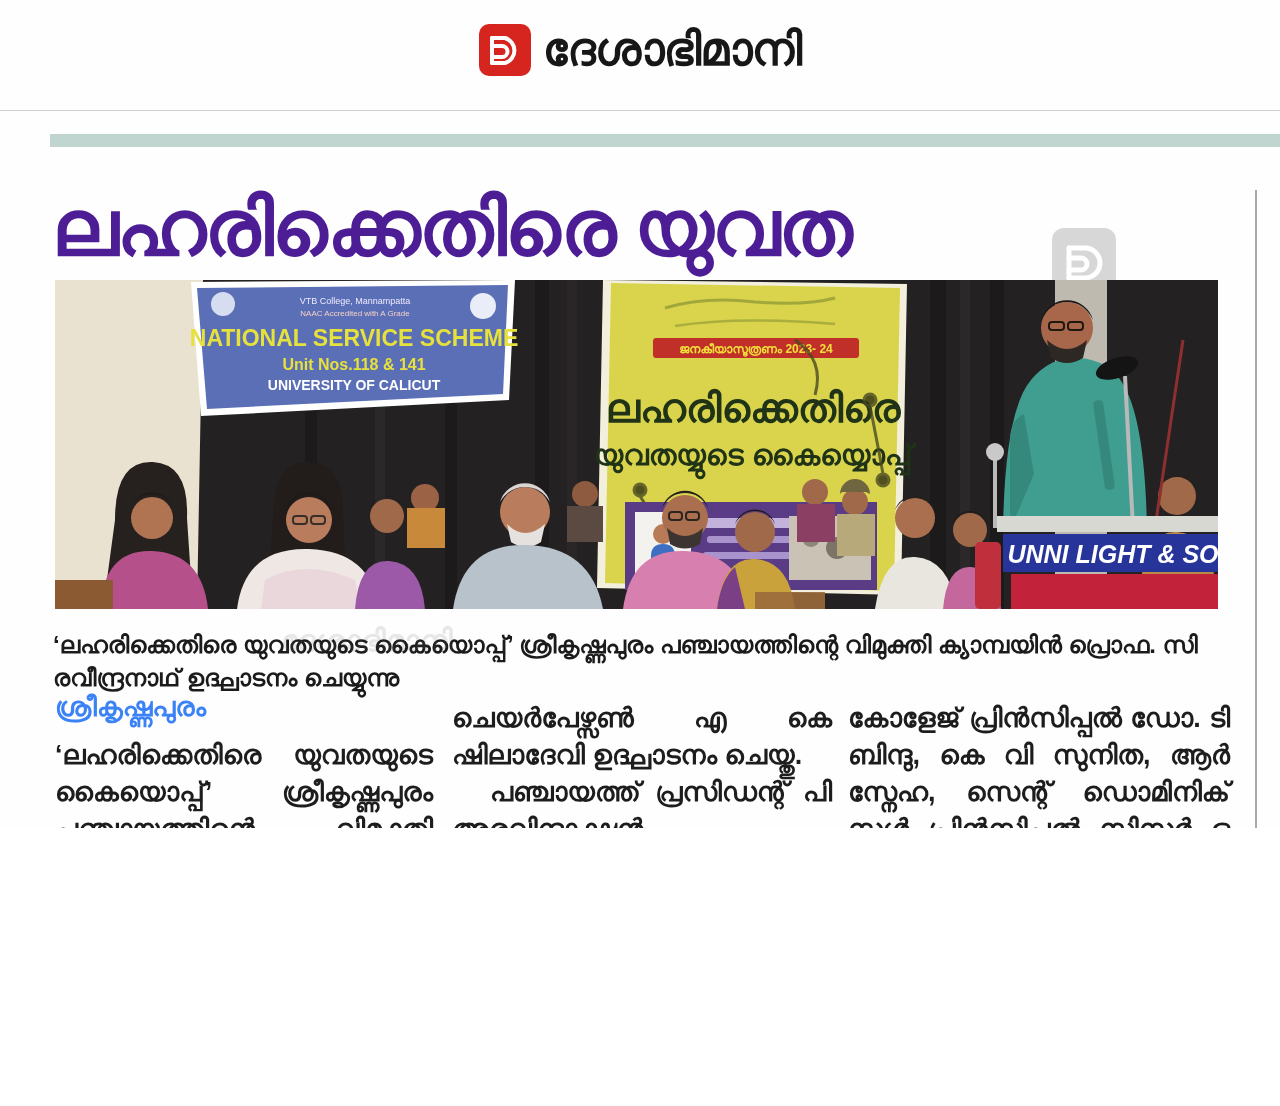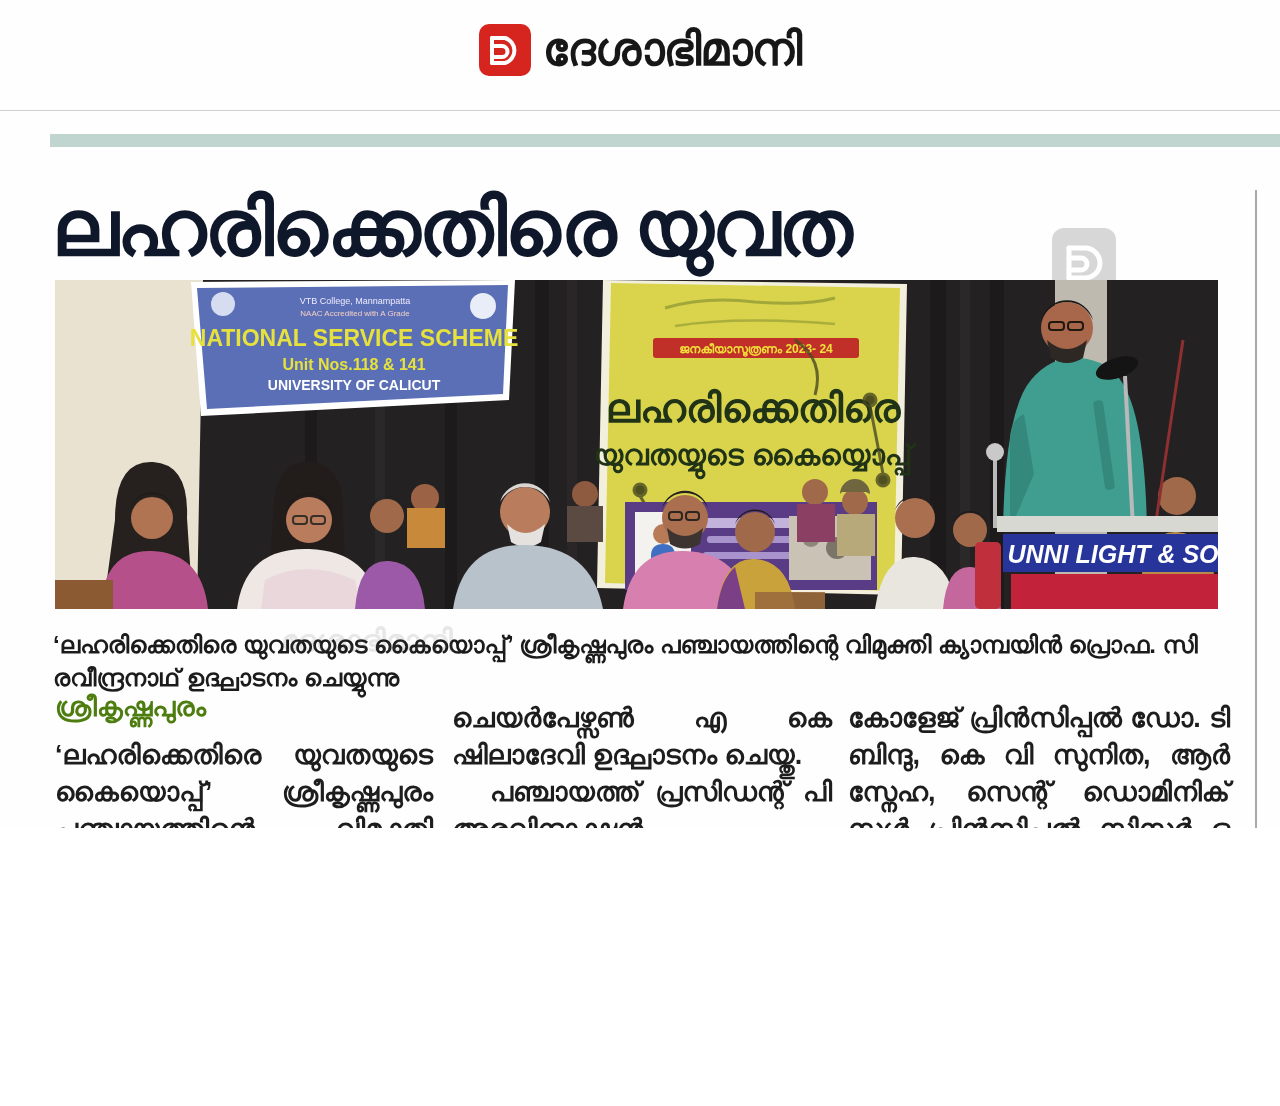--- a/index.html
+++ b/index.html
@@ -11,34 +11,34 @@
   .masthead { position:absolute; top:22px; left:0; width:100%; text-align:center; }
   .brand-row { display:flex; align-items:center; justify-content:center; gap:12px; }
   .brand-logo { width:52px; height:52px; background:#d6251f; border-radius:10px; display:inline-flex; align-items:center; justify-content:center; }
   .brand-name { font-size:46px; font-weight:800; color:#171717; letter-spacing:-1px; }
   .date-line { margin-top:8px; font-size:14px; color:#8a8a8a; }
   .top-divider { position:absolute; top:110px; left:0; width:1280px; height:1px; background:#cfcfcf; }
   .teal-bar { position:absolute; top:134px; left:50px; width:1230px; height:13px; background:#c0d4d0; }
   .right-rule { position:absolute; top:190px; left:1255px; width:2px; height:916px; background:#a9a9a9; }
 
   
-  .headline { position:absolute; top:178px; left:52px; width:980px; font-size:78px; line-height:100px; font-weight:800; color:#0f172a; letter-spacing:-2px; }
+  .headline { position:absolute; top:178px; left:52px; width:980px; font-size:78px; line-height:100px; font-weight:800; color:#4c1d95; letter-spacing:-2px; }
   .ghost-logo { position:absolute; top:228px; left:1052px; width:64px; height:70px; background:#d7d7d7; border-radius:12px; display:flex; align-items:center; justify-content:center; }
 
   
   .photo { position:absolute; top:280px; left:55px; width:1163px; height:329px; background:#242122; }
   .photo svg { display:block; }
 
   
   .caption-wrap { position:absolute; top:628px; left:53px; width:1178px; }
   .caption { font-size:24px; line-height:33px; font-weight:700; color:#1b1b1b; }
   .caption-watermark { position:absolute; top:-4px; left:228px; font-size:30px; font-weight:700; color:rgba(90,90,90,0.14); pointer-events:none; }
 
   
-  .dateline { position:absolute; top:692px; left:55px; font-size:27px; font-weight:800; color:#4d7c0f; }
+  .dateline { position:absolute; top:692px; left:55px; font-size:27px; font-weight:800; color:#3b82f6; }
   .col { position:absolute; font-size:27px; line-height:37px; font-weight:600; color:#1d1d1d; text-align:justify; }
   .col p + p { text-indent:38px; }
   .col1 { top:737px; left:55px;  width:378px; }
   .col2 { top:700px; left:452px; width:380px; }
   .col3 { top:700px; left:848px; width:382px; }
 
   .bottom-specks { position:absolute; top:1098px; left:0; width:1280px; height:8px; }
   .speck { position:absolute; background:#9c9c9c; opacity:.5; }
 </style>
 </head>

